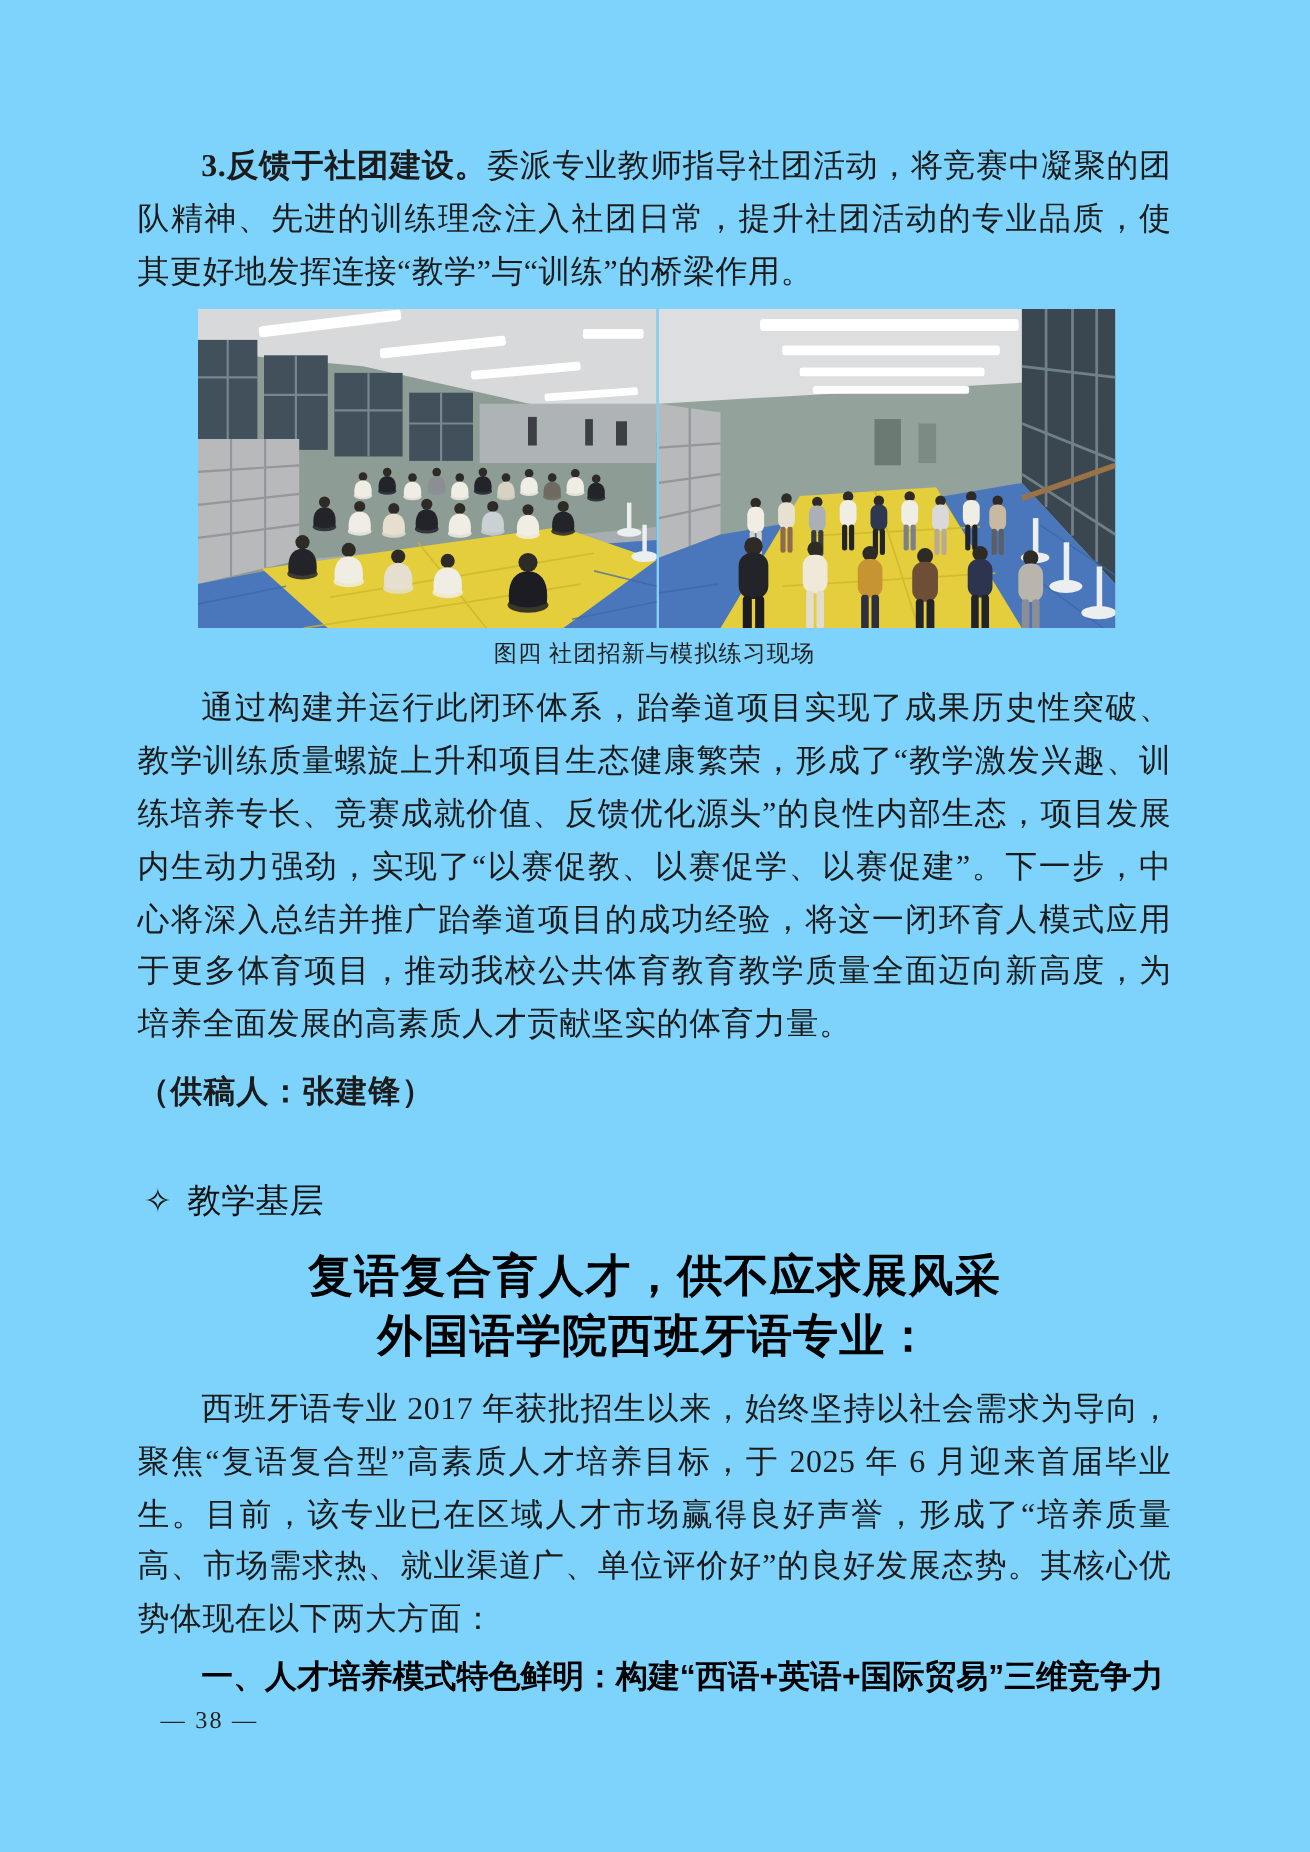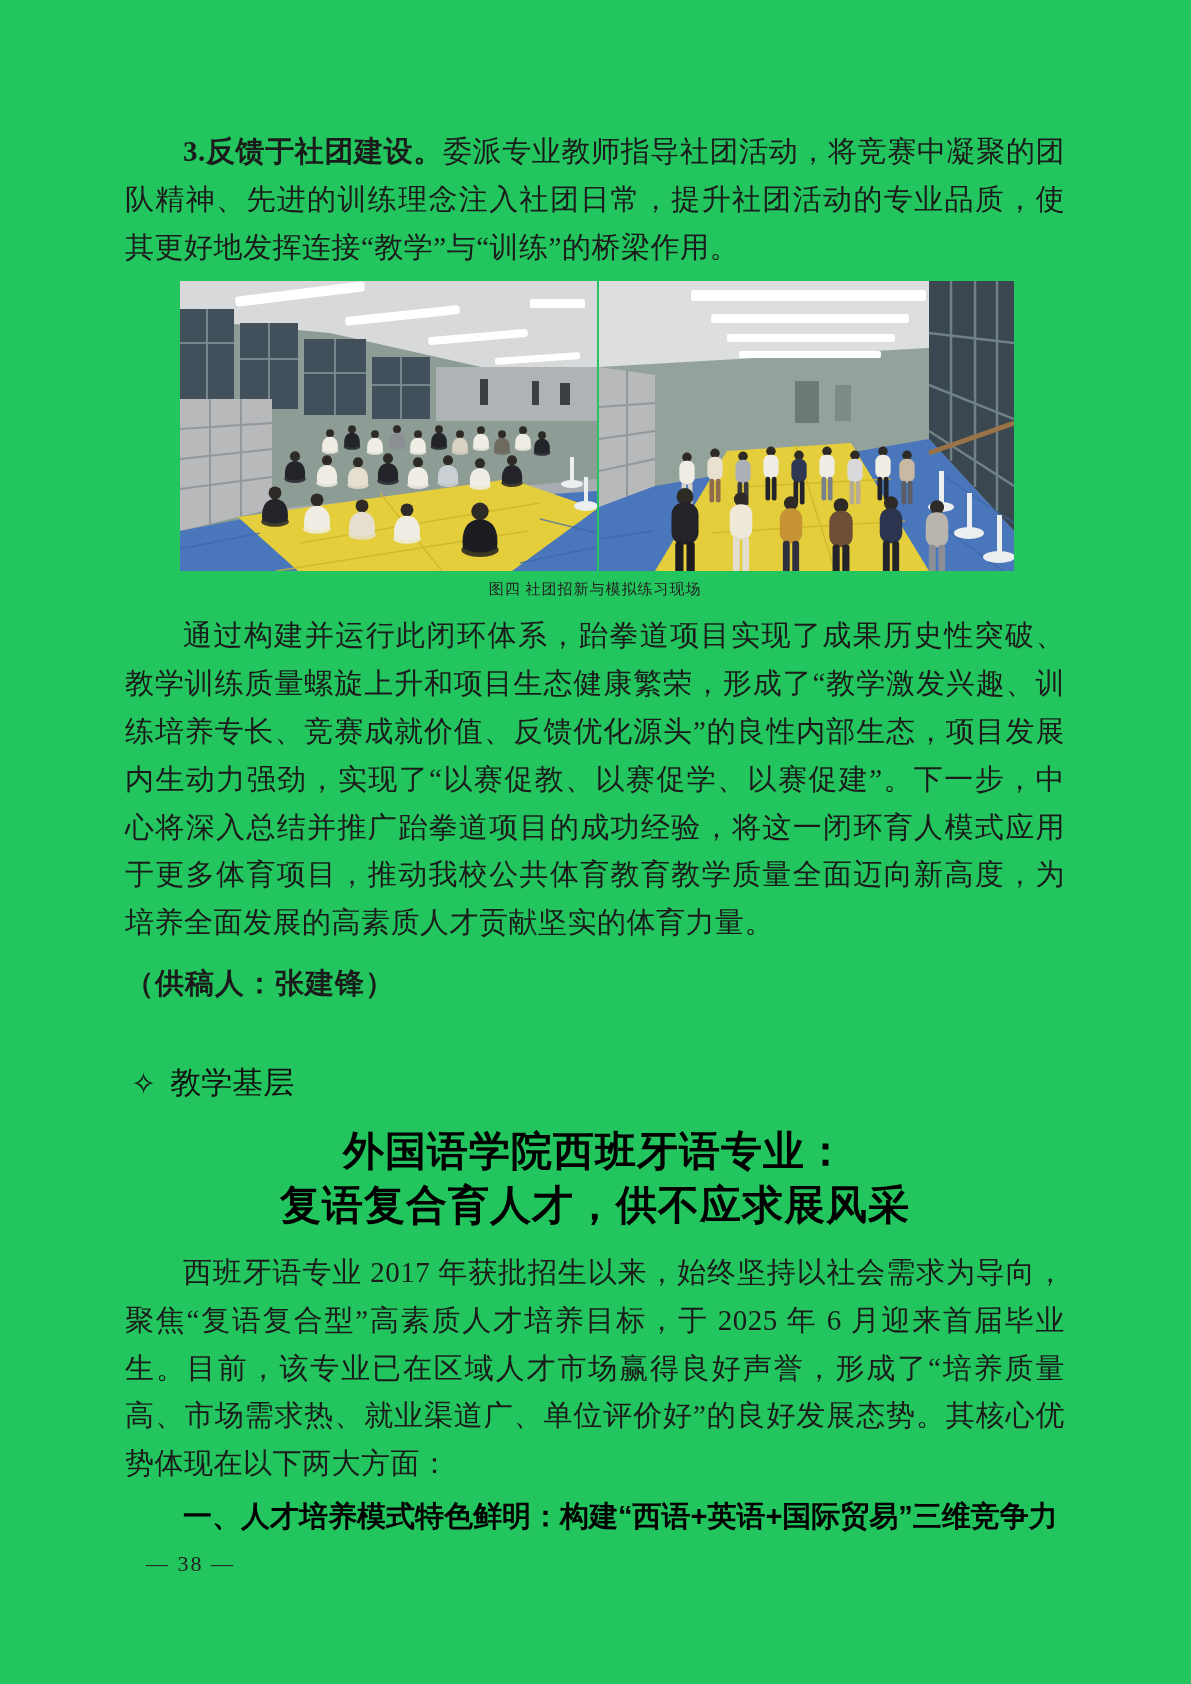--- a/index.html
+++ b/index.html
@@ -1,32 +1,32 @@
 <!DOCTYPE html>
 <html><head>
 <meta charset="utf-8">
 <style>
   * { margin:0; padding:0; box-sizing:border-box; }
   html,body { background:#ffffff; }
   .page {
     position:relative; width:1191px; height:1684px; margin:0 auto;
-    background:#22c55e; color:#1b1b1b; overflow:hidden;
+    background:#7dd3fc; color:#1b1b1b; overflow:hidden;
     font-family:"Liberation Serif","DejaVu Serif",serif;
   }
   .content { position:absolute; left:125px; top:0; width:940px; }
   .body-para {
     font-size:29px; line-height:47.8px; text-align:justify;
     text-indent:2em; letter-spacing:0.5px;
   }
   .para-intro { margin-top:128px; }
   .lead { font-weight:bold; }
   .photos { display:flex; gap:2px; margin:10px 0 0 55px; width:834px; height:290px; }
   .photos svg { display:block; flex:0 0 auto; }
   .fig-caption {
-    margin-top:9px; text-align:center; font-size:15px; letter-spacing:1px; color:#222;
+    margin-top:9px; text-align:center; font-size:21px; letter-spacing:1px; color:#222;
   }
   .para-summary { margin-top:13px; }
   .contributor {
     margin-top:17px; font-weight:bold; font-size:29px; letter-spacing:1px;
   }
   .section-marker {
     margin-top:58px; margin-left:6px; display:flex; align-items:center; gap:14px;
     font-family:"Liberation Sans","DejaVu Sans",sans-serif; font-size:31px; color:#111;
   }
   .section-marker .star { font-size:30px; line-height:1; transform:translateY(1px); }
@@ -194,22 +194,22 @@
     <p class="body-para para-summary">通过构建并运行此闭环体系，跆拳道项目实现了成果历史性突破、教学训练质量螺旋上升和项目生态健康繁荣，形成了“教学激发兴趣、训练培养专长、竞赛成就价值、反馈优化源头”的良性内部生态，项目发展内生动力强劲，实现了“以赛促教、以赛促学、以赛促建”。下一步，中心将深入总结并推广跆拳道项目的成功经验，将这一闭环育人模式应用于更多体育项目，推动我校公共体育教育教学质量全面迈向新高度，为培养全面发展的高素质人才贡献坚实的体育力量。</p>
 
     <div class="contributor">（供稿人：张建锋）</div>
 
     <div class="section-marker">
       <span class="star">✧</span>
       <span>教学基层</span>
     </div>
 
     <div class="article-title">
+      <div>复语复合育人才，供不应求展风采</div>
       <div>外国语学院西班牙语专业：</div>
-      <div>复语复合育人才，供不应求展风采</div>
     </div>
 
     <p class="body-para para-overview">西班牙语专业 2017 年获批招生以来，始终坚持以社会需求为导向，聚焦“复语复合型”高素质人才培养目标，于 2025 年 6 月迎来首届毕业生。目前，该专业已在区域人才市场赢得良好声誉，形成了“培养质量高、市场需求热、就业渠道广、单位评价好”的良好发展态势。其核心优势体现在以下两大方面：</p>
 
     <div class="heading-bold">一、人才培养模式特色鲜明：构建“西语+英语+国际贸易”三维竞争力</div>
 
   </div>
 
   <div class="page-number">— 38 —</div>
 </div>

